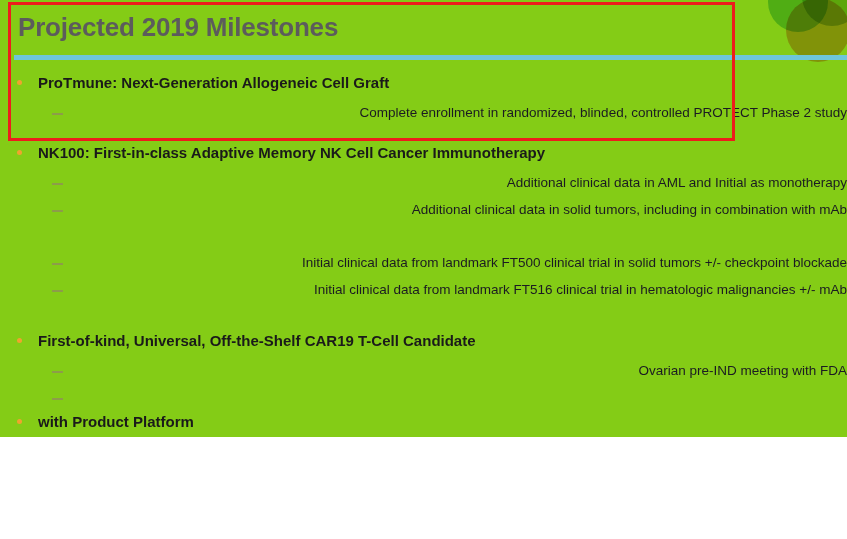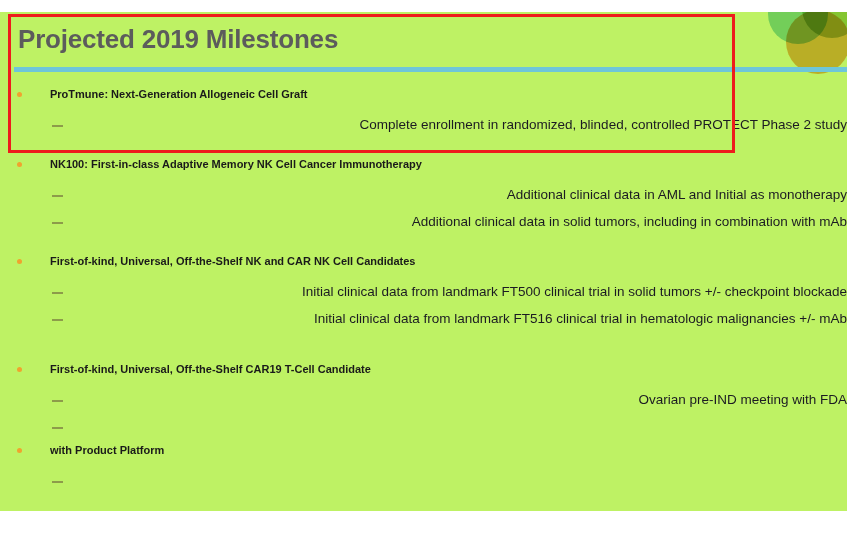--- a/index.html
+++ b/index.html
@@ -6,24 +6,23 @@
     margin: 0;
     padding: 0;
     background: #ffffff;
   }
   body {
     font-family: "Liberation Sans", sans-serif;
   }
   #slide {
     position: relative;
     width: 847px;
-    height: 499px;
-    background: #bef264;
+    height: 437px;
+    background: #84cc16;
     overflow: hidden;
-    margin-top: 12px;
   }
 
   
   #venn {
     position: absolute;
     top: -34px;
     left: 768px;
     width: 120px;
     height: 120px;
     pointer-events: none;
@@ -90,22 +89,22 @@
     left: 0;
     top: 74px;
     width: 847px;
   }
   .section {
     position: relative;
   }
   .section-head {
     position: relative;
     display: block;
-    padding-left: 50px;
-    font-size: 11px;
+    padding-left: 38px;
+    font-size: 15px;
     font-weight: bold;
     color: #1a1a1a;
     line-height: 17px;
     white-space: nowrap;
   }
   .section-head .bullet {
     position: absolute;
     left: 17px;
     top: 6px;
     width: 5px;
@@ -159,21 +158,20 @@
       <div class="s-gap-sect"></div>
       <div class="section">
         <div class="section-head"><span class="bullet"></span><span>NK100: First-in-class Adaptive Memory NK Cell Cancer Immunotherapy</span></div>
         <div class="s-gap-head"></div>
         <div class="sub-item"><span class="dash"></span><span>Additional clinical data in AML and Initial as monotherapy</span></div>
         <div class="s-gap-sub"></div>
         <div class="sub-item"><span class="dash"></span><span>Additional clinical data in solid tumors, including in combination with mAb</span></div>
       </div>
       <div class="s-gap-sect"></div>
       <div class="section">
-        <div class="section-head"><span class="bullet"></span><span>First-of-kind, Universal, Off-the-Shelf NK and CAR NK Cell Candidates</span></div>
         <div class="s-gap-head"></div>
         <div class="sub-item"><span class="dash"></span><span>Initial clinical data from landmark FT500 clinical trial in solid tumors +/- checkpoint blockade</span></div>
         <div class="s-gap-sub"></div>
         <div class="sub-item"><span class="dash"></span><span>Initial clinical data from landmark FT516 clinical trial in hematologic malignancies +/- mAb</span></div>
         <div class="s-gap-sub"></div>
       </div>
       <div class="s-gap-sect"></div>
       <div class="section">
         <div class="section-head"><span class="bullet"></span><span>First-of-kind, Universal, Off-the-Shelf CAR19 T-Cell Candidate</span></div>
         <div class="s-gap-head"></div>

